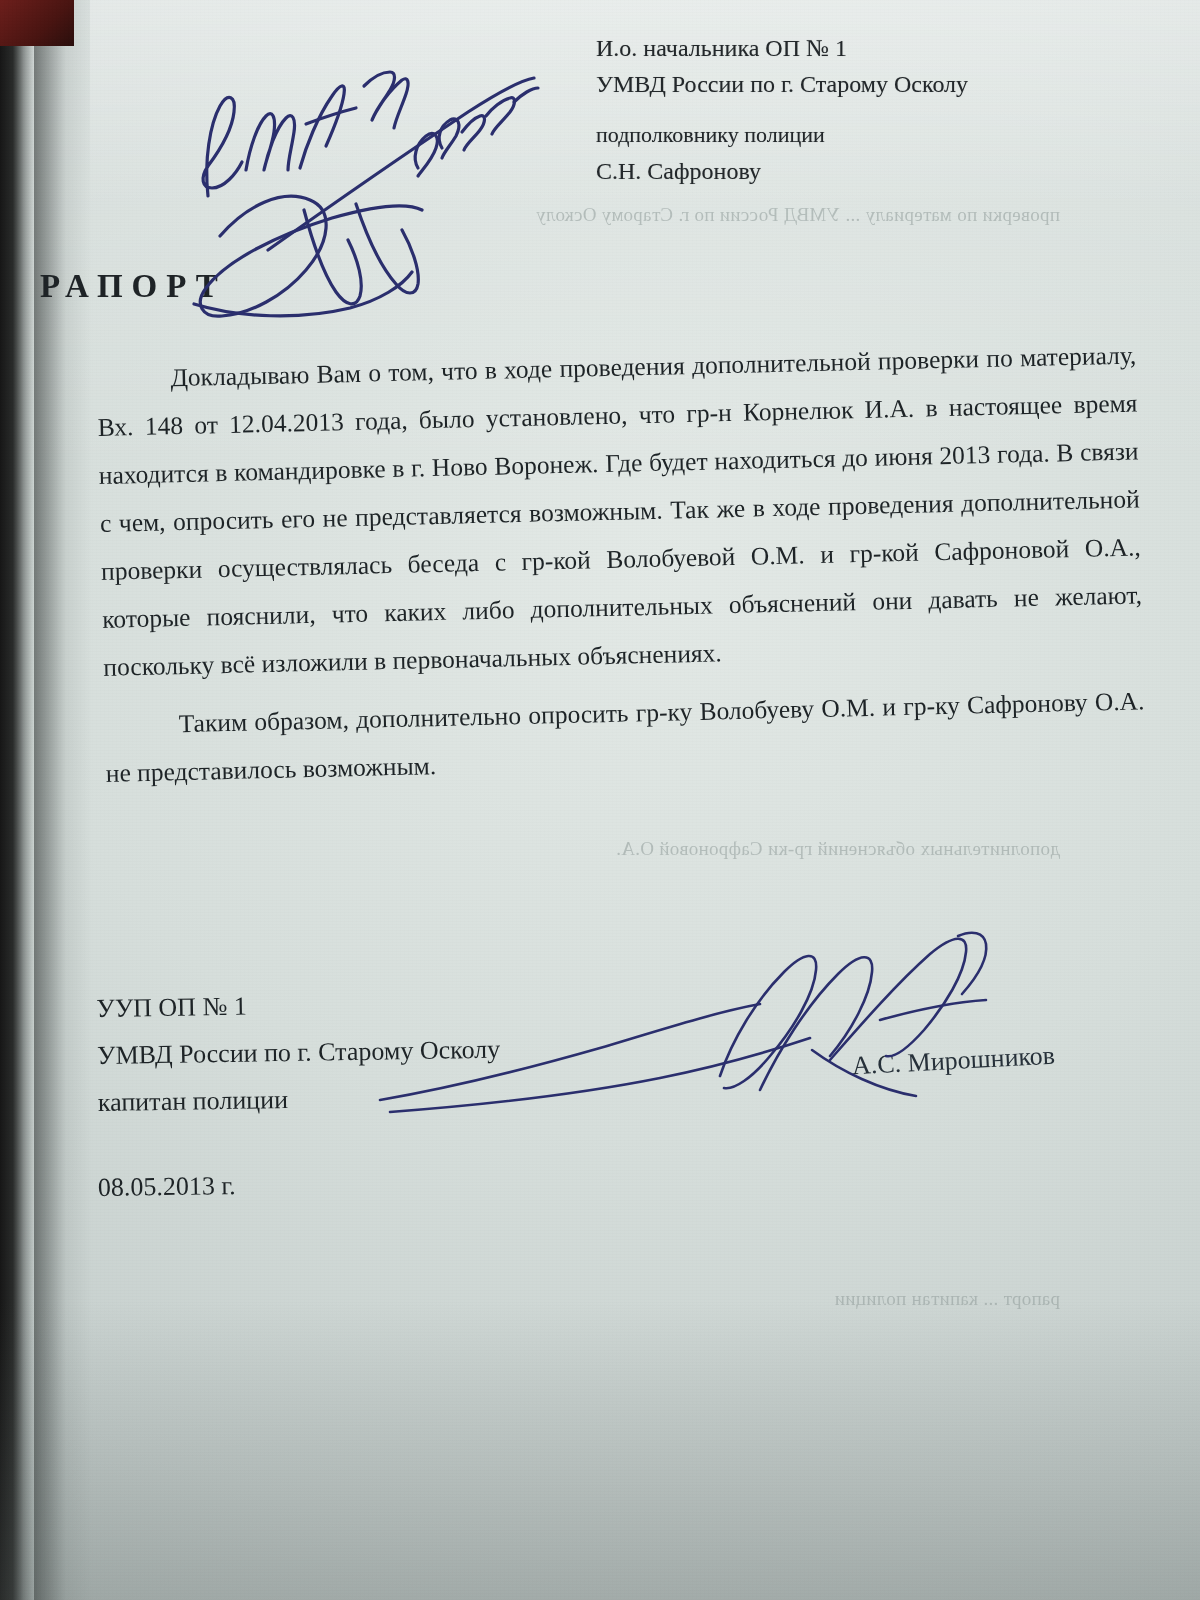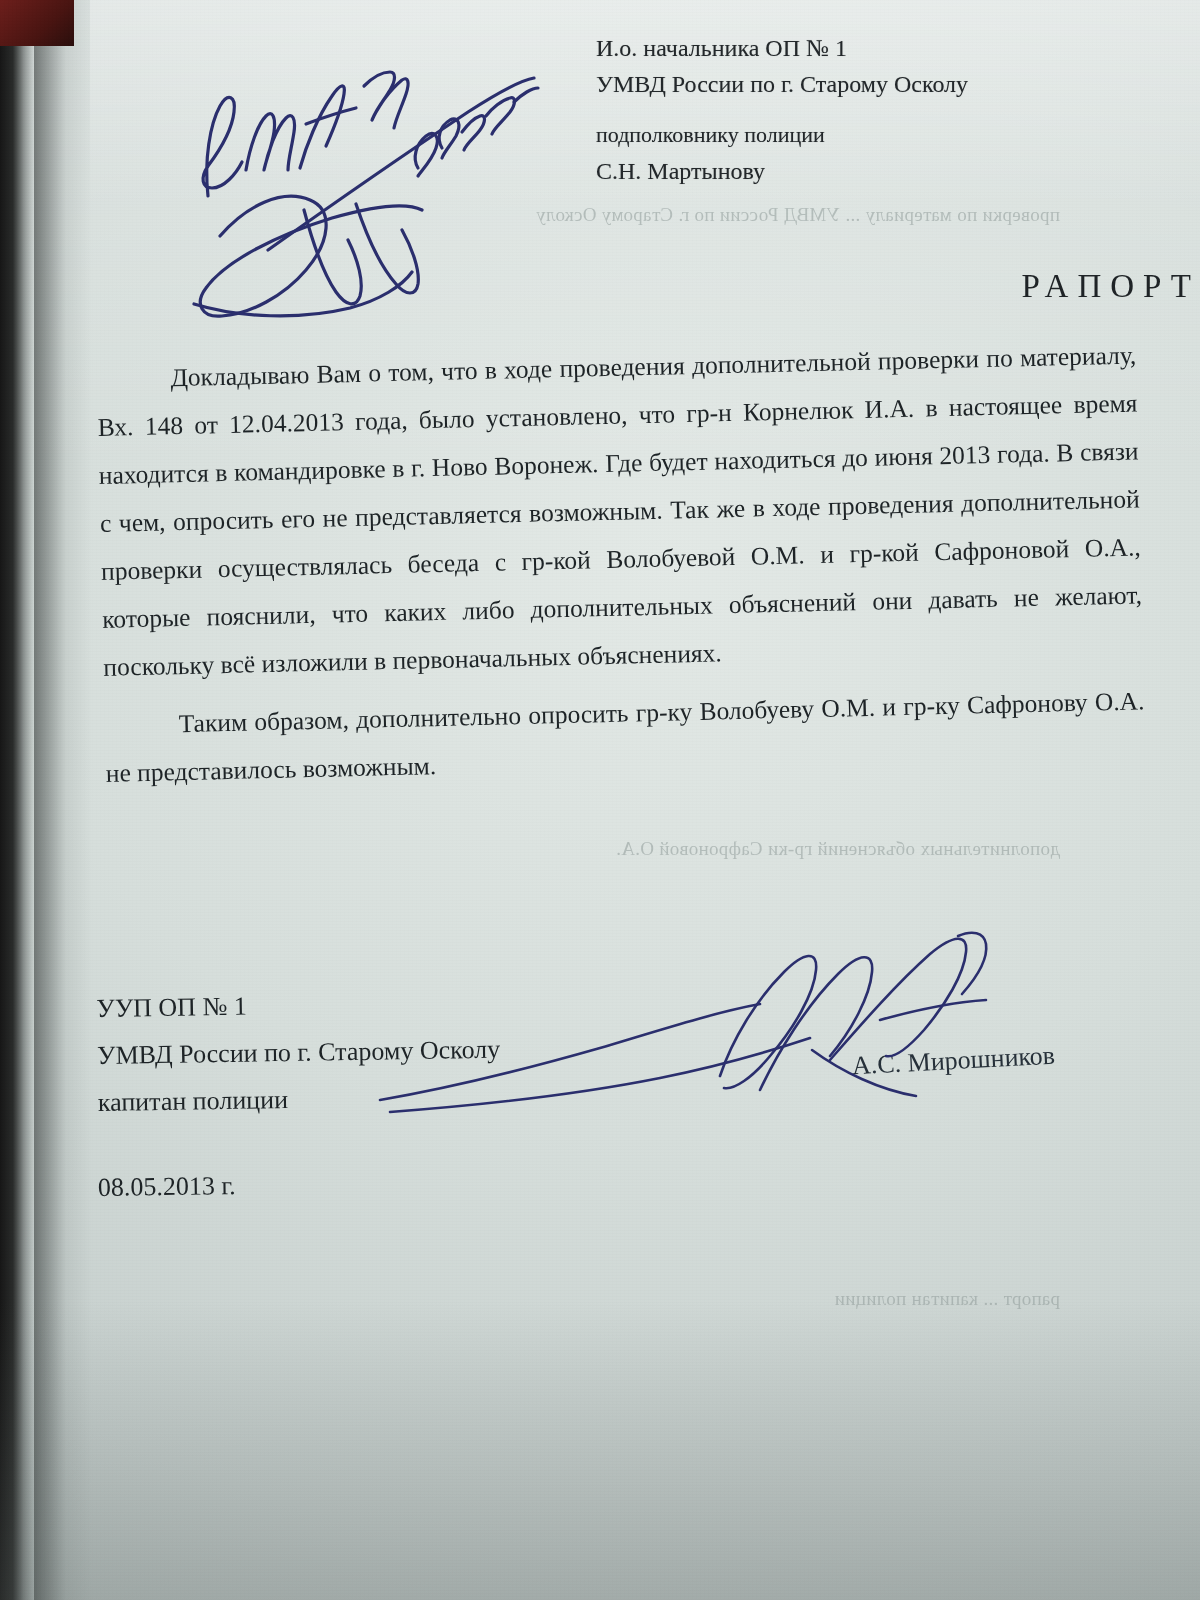--- a/index.html
+++ b/index.html
@@ -90,25 +90,25 @@
     line-height: 36px;
     text-shadow: 0 0 1px rgba(0,0,0,0.25);
   }
   .addressee div { white-space: nowrap; }
   .addressee .thin { font-size: 22px; margin-top: 15px; }
 
   .title {
     position: absolute;
     left: 0; right: 0;
     top: 268px;
-    text-align: right;
+    text-align: left;
     font-size: 33px;
     letter-spacing: 9px;
     color: #1f2427;
-    font-weight: 400;
+    font-weight: 700;
     padding-left: 40px;
   }
 
   .body {
     position: absolute;
     left: 96px;
     top: 356px;
     width: 1040px;
     font-size: 25.5px;
     line-height: 48px;
@@ -185,21 +185,21 @@
   <div class="showthrough" id="st1">проверки по материалу ... УМВД России по г. Старому Осколу</div>
   <div class="showthrough" id="st2">дополнительных объяснений гр-ки Сафроновой О.А.</div>
   <div class="showthrough" id="st3">рапорт ... капитан полиции</div>
 
   <div class="doc">
 
     <div class="addressee">
       <div>И.о. начальника ОП № 1</div>
       <div>УМВД России по г. Старому Осколу</div>
       <div class="thin">подполковнику полиции</div>
-      <div>С.Н. Мартынову</div>
+      <div>С.Н. Сафронову</div>
     </div>
 
     <div class="title">РАПОРТ</div>
 
     <div class="body">
       <p class="p1">Докладываю Вам о том, что в ходе проведения дополнительной проверки по материалу, Вх. 148 от 12.04.2013 года, было установлено, что гр-н Корнелюк И.А. в настоящее время находится в командировке в г. Ново Воронеж. Где будет находиться до июня 2013 года. В связи с чем, опросить его не представляется возможным. Так же в ходе проведения дополнительной проверки осуществлялась беседа с гр-кой Волобуевой О.М. и гр-кой Сафроновой О.А.,  которые пояснили, что каких либо дополнительных объяснений они давать не желают, поскольку всё изложили в первоначальных объяснениях.</p>
       <p class="p2">Таким образом, дополнительно опросить гр-ку Волобуеву О.М. и гр-ку Сафронову О.А. не представилось возможным.</p>
     </div>
 
     <div class="sign-block">

